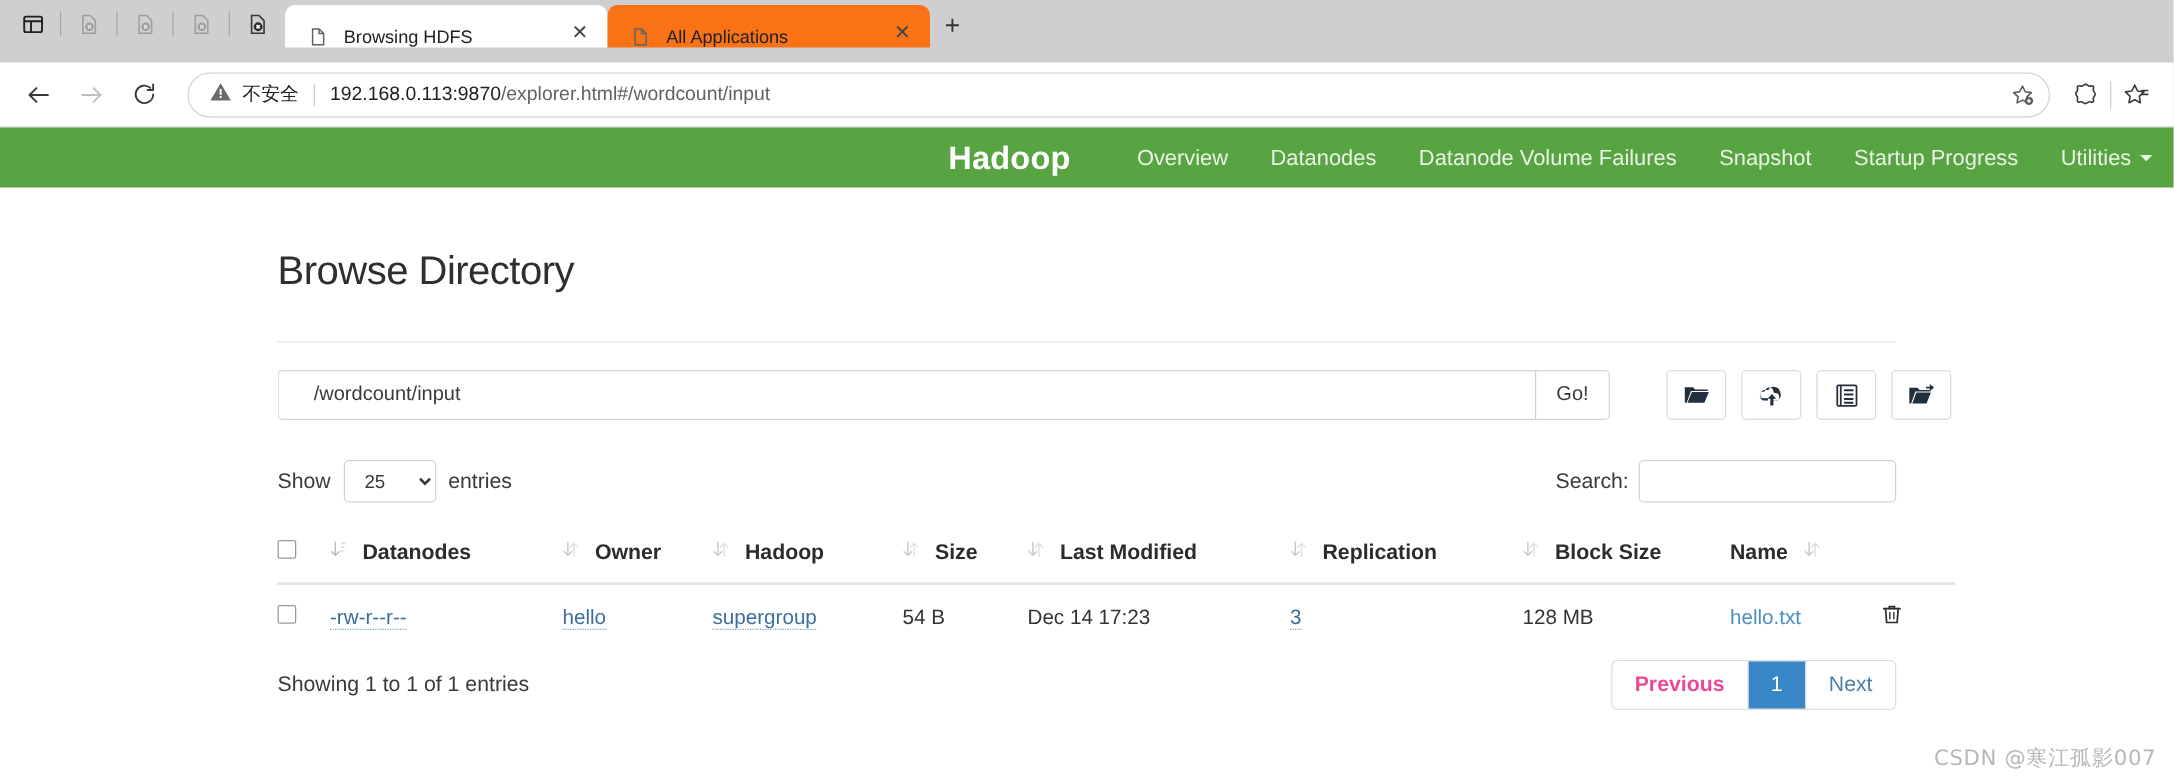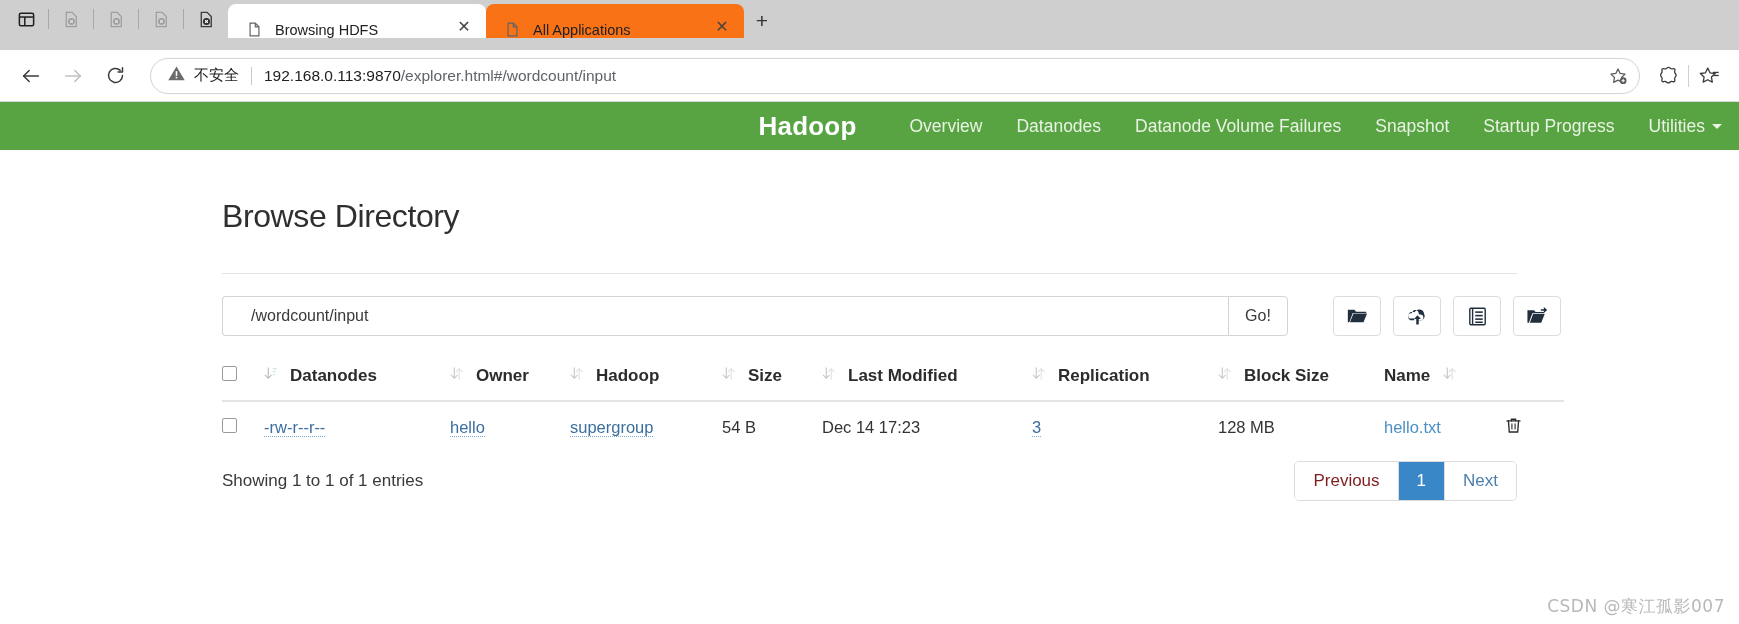--- a/index.html
+++ b/index.html
@@ -276,21 +276,21 @@
   }
   .page-btn {
     padding: 9px 18px;
     font-size: 17px;
     color: #4a7fae;
     border-right: 1px solid #dcdcdc;
     background: #fff;
     cursor: pointer;
   }
   .page-btn:last-child { border-right: none; }
-  .page-btn.disabledpg { color: #7f1d1d; }
+  .page-btn.disabledpg { color: #ec4899; font-weight: bold; }
   .page-btn.active { background: #3a87c8; color: #fff; }
 
   .watermark {
     position: absolute;
     right: 14px; bottom: 6px;
     font-size: 17px;
     color: #b8b8b8;
     letter-spacing: .5px;
     font-family: "DejaVu Sans", sans-serif;
   }
@@ -478,20 +478,33 @@
       <div class="icon-btn">
         <svg width="23" height="23" viewBox="0 0 24 24" fill="#222f3d">
           <path d="M1.5 5.4h6.8l1.7 2H19v1.2H6.6L3 18.6H1.5z"></path>
           <path d="M7.4 9.4h12.1l-3.6 9.2H4z"></path>
           <path d="M18.6 2.2l3.6 3.1-3.6 3.1V6.1h-3.1V4.5h3.1z"></path>
         </svg>
       </div>
     </div>
   </div>
 
+  <div class="controls-row">
+    <div class="show-entries">
+      <span>Show</span>
+      <select class="entries-select">
+        <option>25</option>
+      </select>
+      <span>entries</span>
+    </div>
+    <div class="search-wrap">
+      <span>Search:</span>
+      <input class="search-input" type="text" value="" style="">
+    </div>
+  </div>
 
   <table class="files">
     <colgroup>
       <col class="col-chk">
         <col class="col-perm">
         <col class="col-owner">
         <col class="col-group">
       <col class="col-size">
         <col class="col-mod">
         <col class="col-repl">

